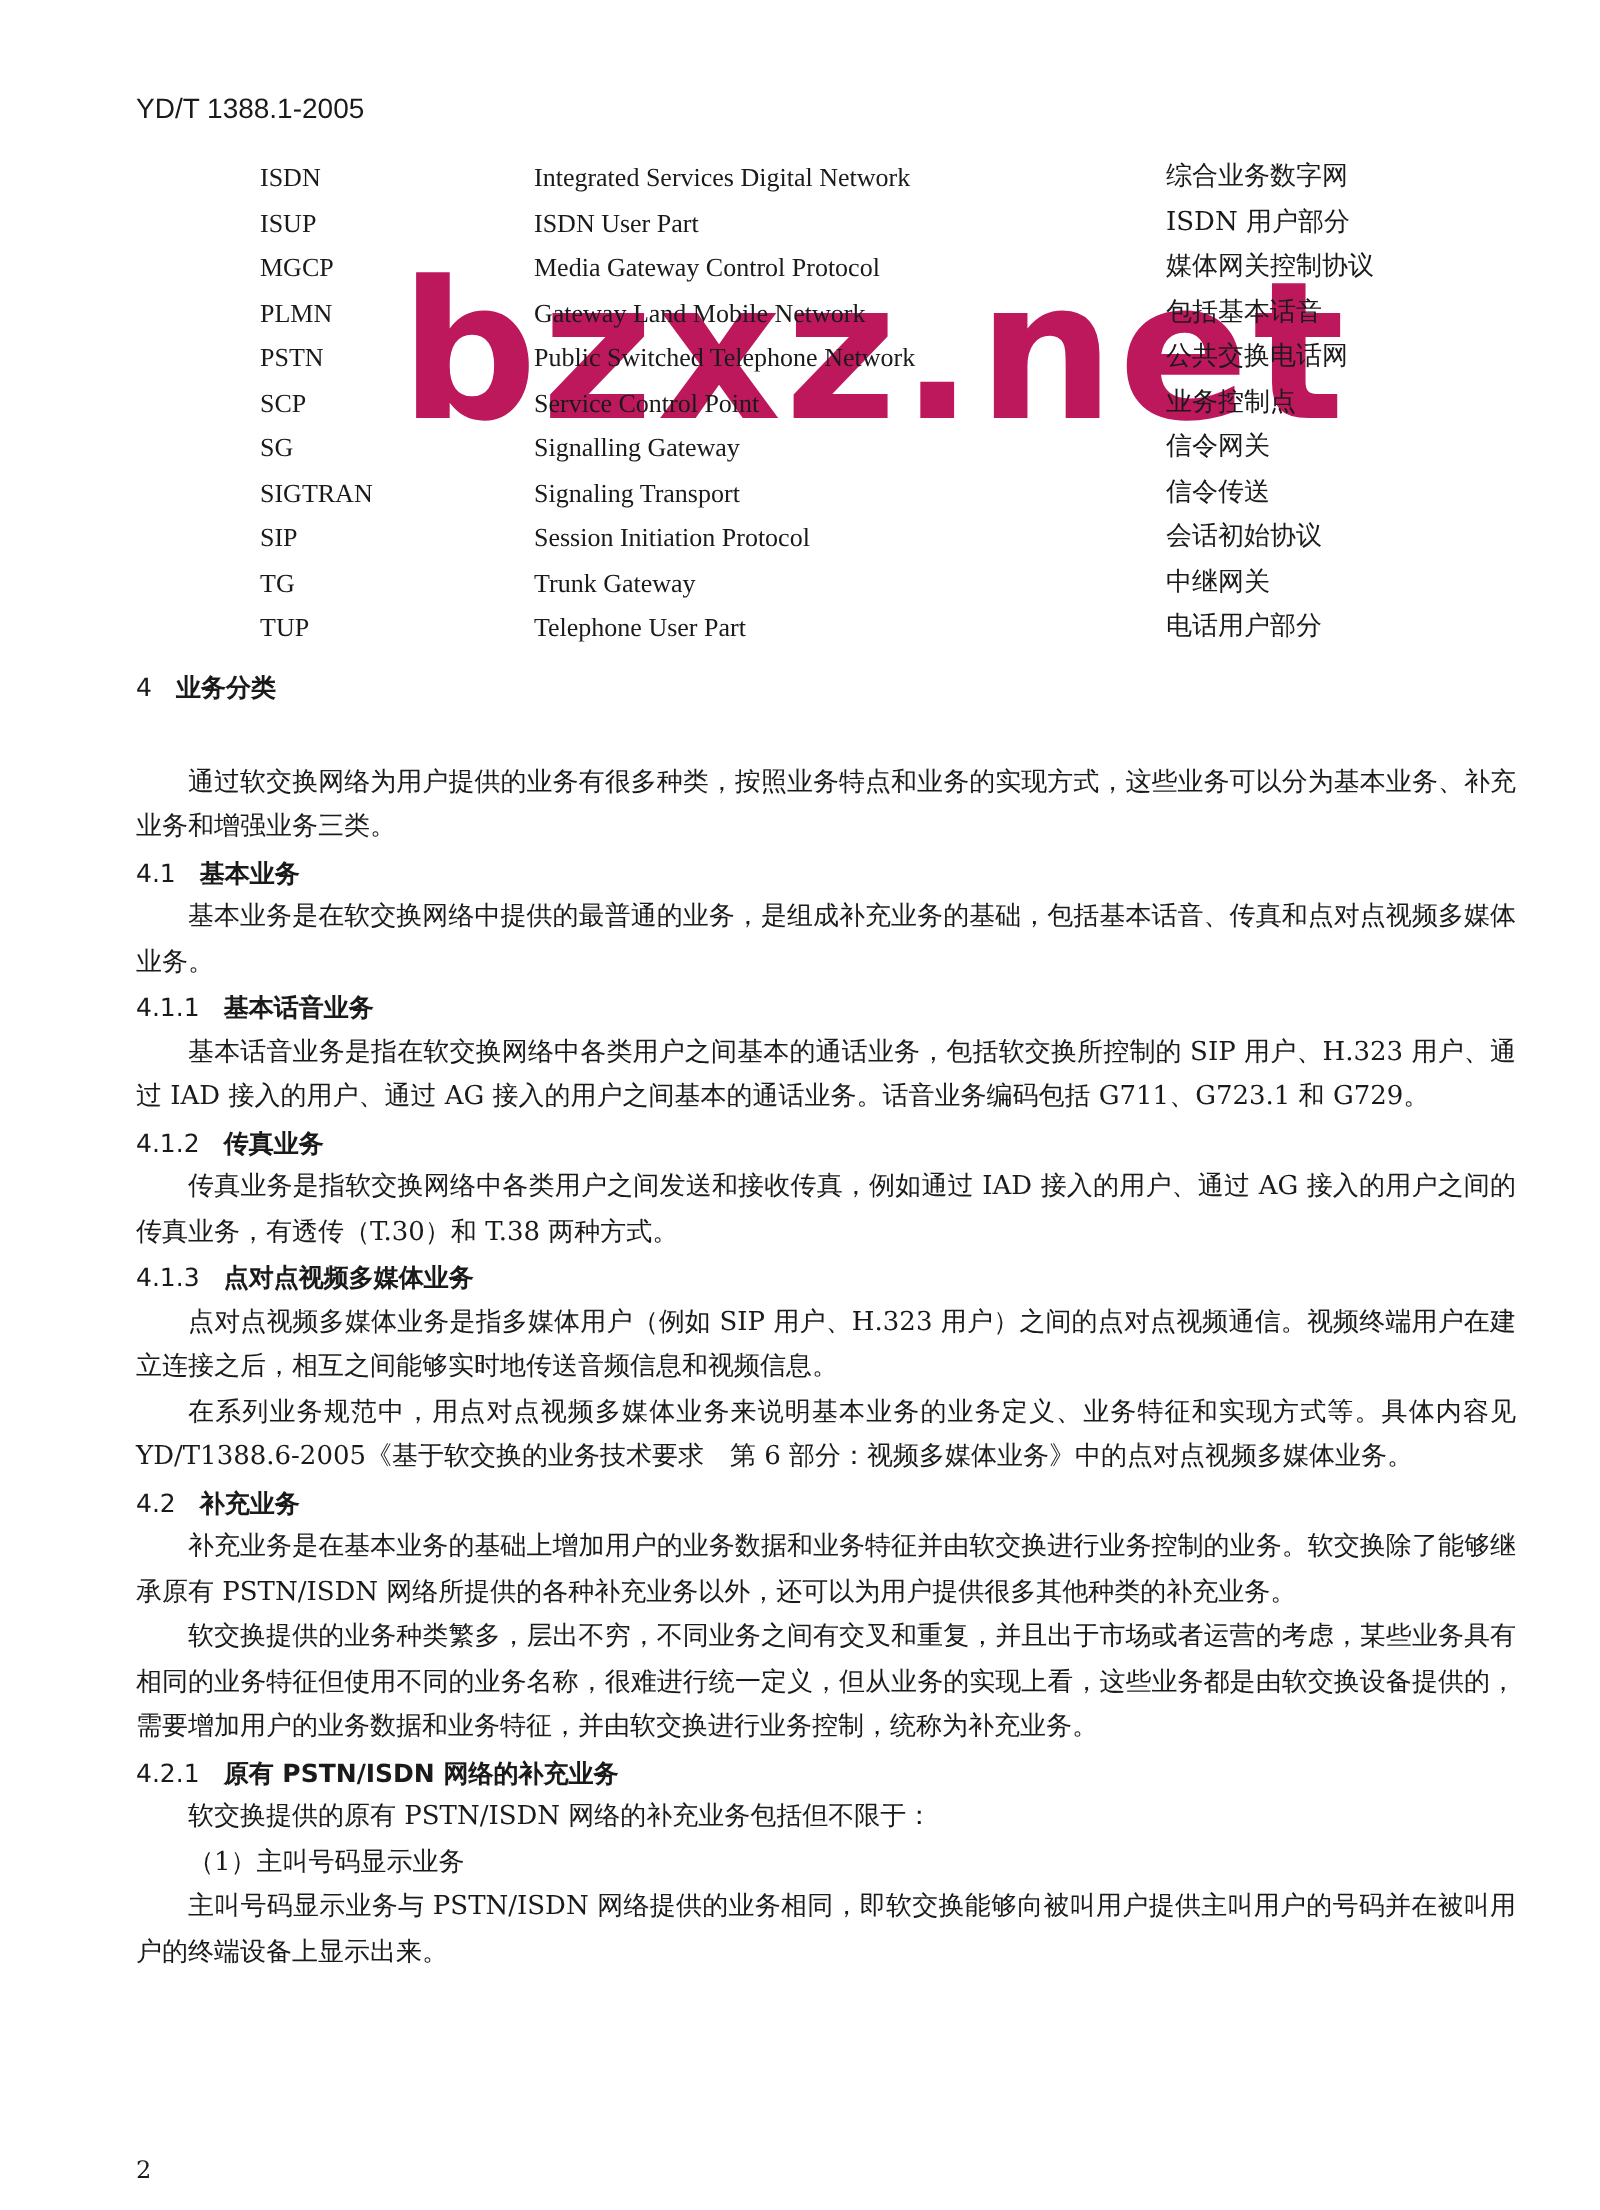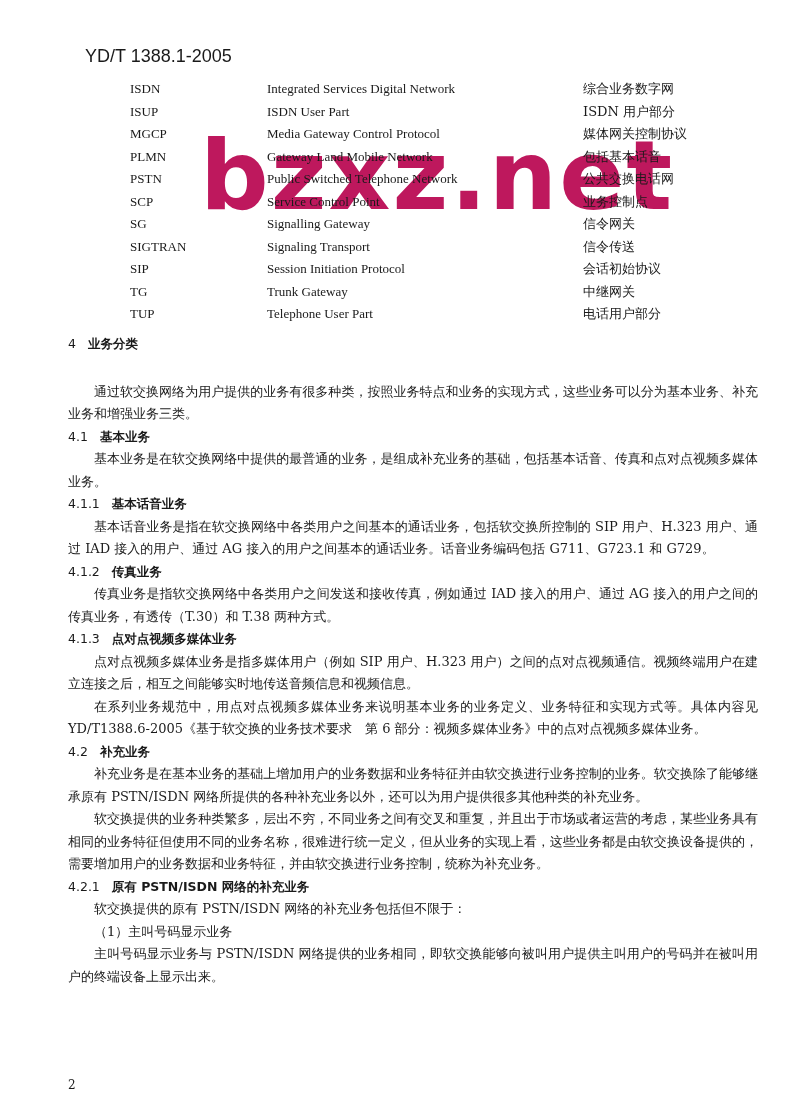--- a/index.html
+++ b/index.html
@@ -1,21 +1,21 @@
 <!DOCTYPE html>
 <html><head>
 <meta charset="utf-8">
 <style>
   html, body { margin:0; padding:0; background:#ffffff; }
   body { width:800px; height:1105px; position:relative; overflow:hidden; color:#1a1a1a;
          font-family:"DejaVu Serif", "Liberation Serif", serif; }
   .watermark { position:absolute; left:200px; top:128px; font-family:"DejaVu Sans", "Liberation Sans", sans-serif;
                font-weight:bold; font-size:96px; color:#be185d; letter-spacing:2px; line-height:1; z-index:0; }
   .page { position:relative; z-index:1; }
-  .header { position:absolute; left:68px; top:46px; font-family:"Liberation Sans", sans-serif; font-size:18px;margin-left:17px; }
+  .header { position:absolute; left:68px; top:46px; font-family:"Liberation Sans", sans-serif; font-size:14px; }
   .abbr { position:absolute; left:0; top:78px; width:704px;padding-left:28px; }
   .abbr .row { position:relative; height:22.5px; font-size:13px; line-height:22px; }
   .abbr .c1 { position:absolute; left:102px; font-family:"Liberation Serif", serif; }
   .abbr .c2 { position:absolute; left:239px; font-family:"Liberation Serif", serif; }
   .abbr .c3 { position:absolute; left:555px;text-align:right; }
   .body { position:absolute; left:68px; top:333px; width:690px; font-size:13px; line-height:22.5px; }
   .h { font-weight:bold; font-family:"DejaVu Sans", sans-serif; font-size:12.5px; }
   .h .num { display:inline-block; margin-right:12px; font-weight:normal; }
   .h1 { margin-bottom:25px; }
   .p { text-indent:2em; text-align:justify; }

